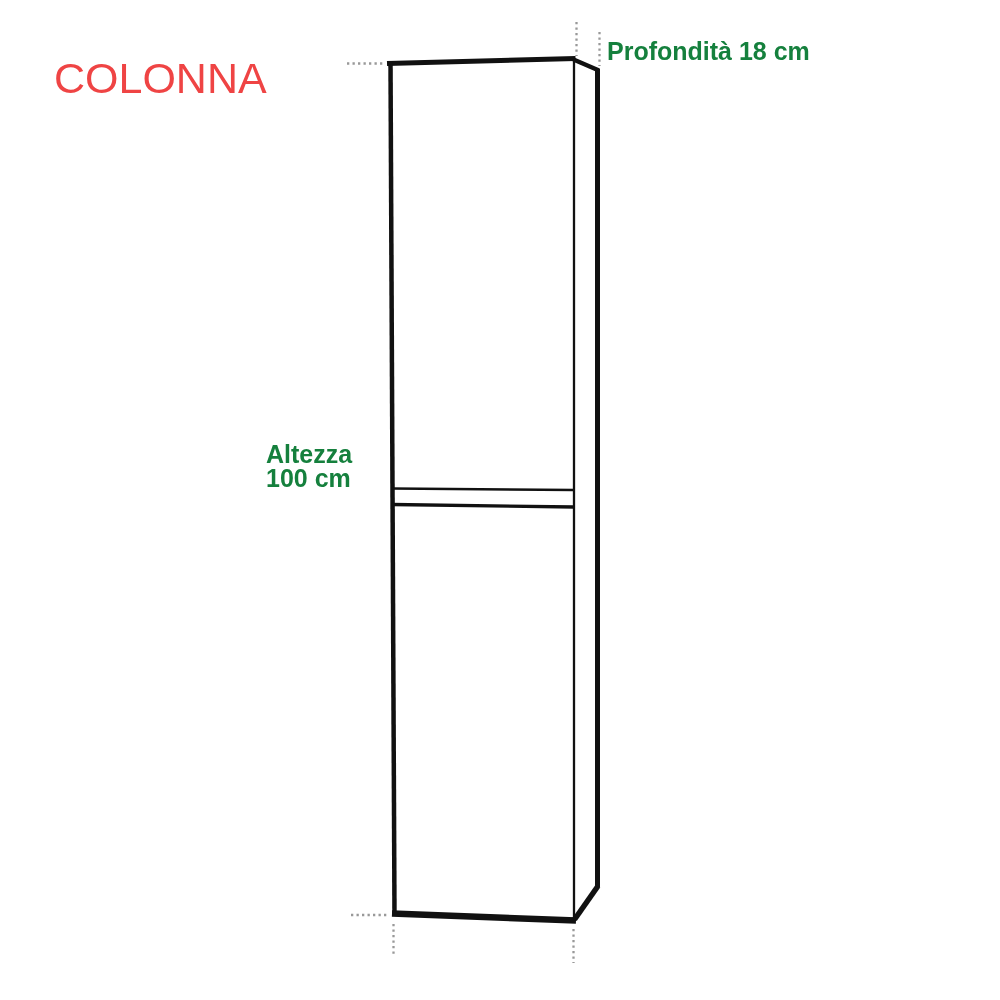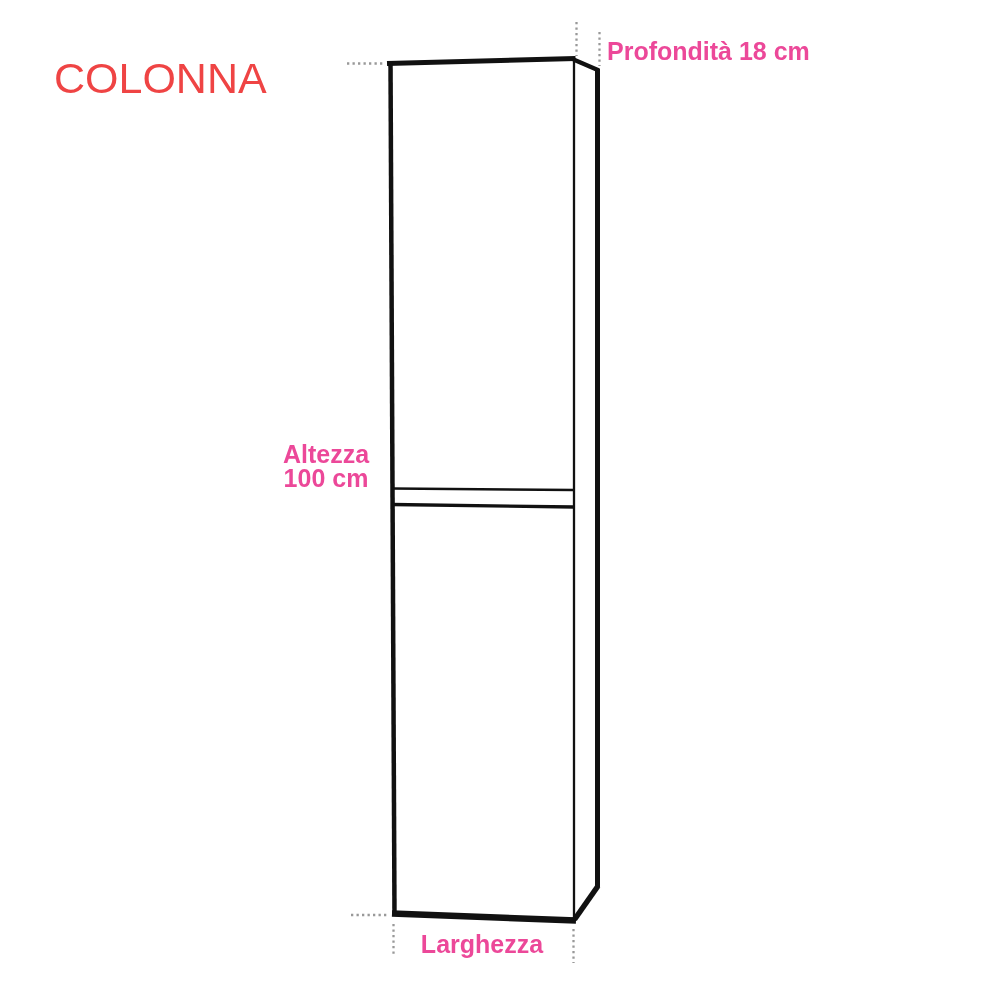--- a/index.html
+++ b/index.html
@@ -18,42 +18,41 @@
   }
   #drawing {
     position: absolute;
     left: 0;
     top: 0;
   }
   .label {
     position: absolute;
     font-weight: 700;
     font-size: 25px;
-    color: #ec4899;
+    color: #15803d;
     white-space: nowrap;
   }
   #title {
     position: absolute;
     left: 54px;
     top: 54px;
     font-size: 43px;
     font-weight: 400;
     letter-spacing: 0px;
     color: #ef4444;
     white-space: nowrap;
   }
   #depth-label {
     left: 607px;
     top: 37px;
   }
   #height-label {
     left: 266px;
     top: 442px;
     width: 120px;
-    text-align: center;
     line-height: 24px;
     white-space: normal;
   }
   #width-label {
     left: 407px;
     top: 931px;
     width: 150px;
     text-align: center;
     line-height: 27px;
     white-space: normal;
@@ -97,16 +96,15 @@
   <div id="depth-label" class="label">
     <span>Profondità</span>&nbsp;<span>18 cm</span>
   </div>
 
   <div id="height-label" class="label dim-stack">
     <span>Altezza</span>
     <span>100 cm</span>
   </div>
 
   <div id="width-label" class="label dim-stack">
-    <span>Larghezza</span>
   </div>
 
 </div>
 
 </body></html>

